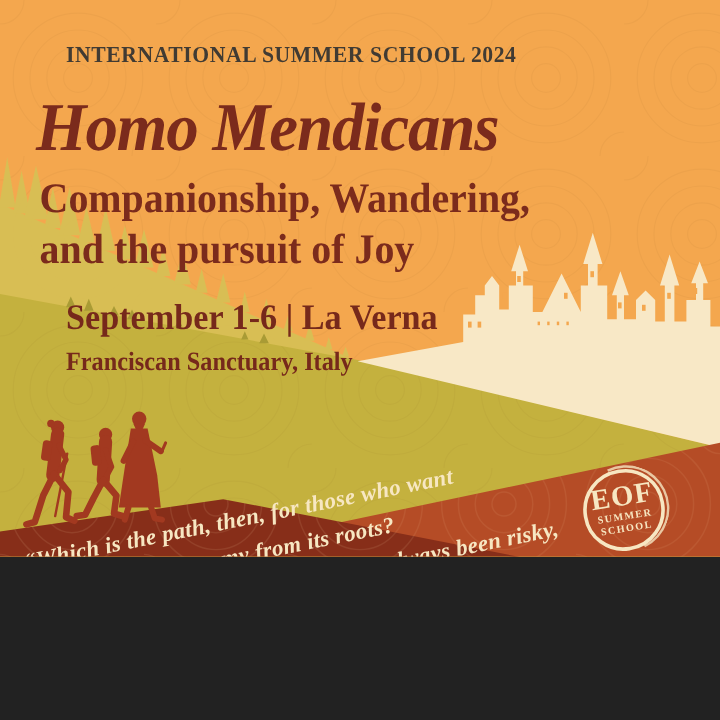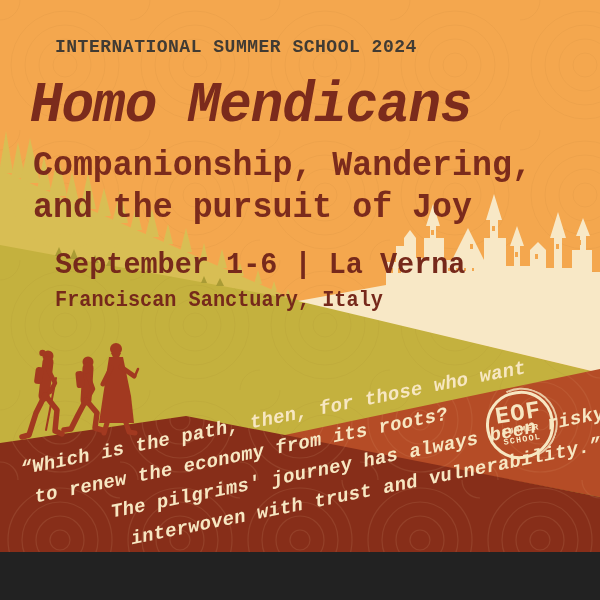--- a/index.html
+++ b/index.html
@@ -1,18 +1,18 @@
 <!DOCTYPE html>
 <html><head>
 <meta charset="utf-8">
 <style>
   html,body{margin:0;padding:0;background:#222;}
   .poster{
-    position:relative;width:600px;height:552px;overflow:hidden;
-    font-family:Liberation Mono, monospace;
+    position:relative;width:600px;height:464px;overflow:hidden;
+    font-family:Liberation Serif, serif;
     background:#F4A74E;
   }
   .poster svg{position:absolute;left:0;top:0;}
   .txt{position:absolute;white-space:nowrap;transform-origin:left top;}
   .kicker{
     left:55px;top:36px;font-size:19px;font-weight:bold;letter-spacing:.5px;
     color:#413B33;transform:scaleX(.95);
   }
   .title{
     left:30px;top:74px;font-size:57px;font-weight:bold;font-style:italic;

